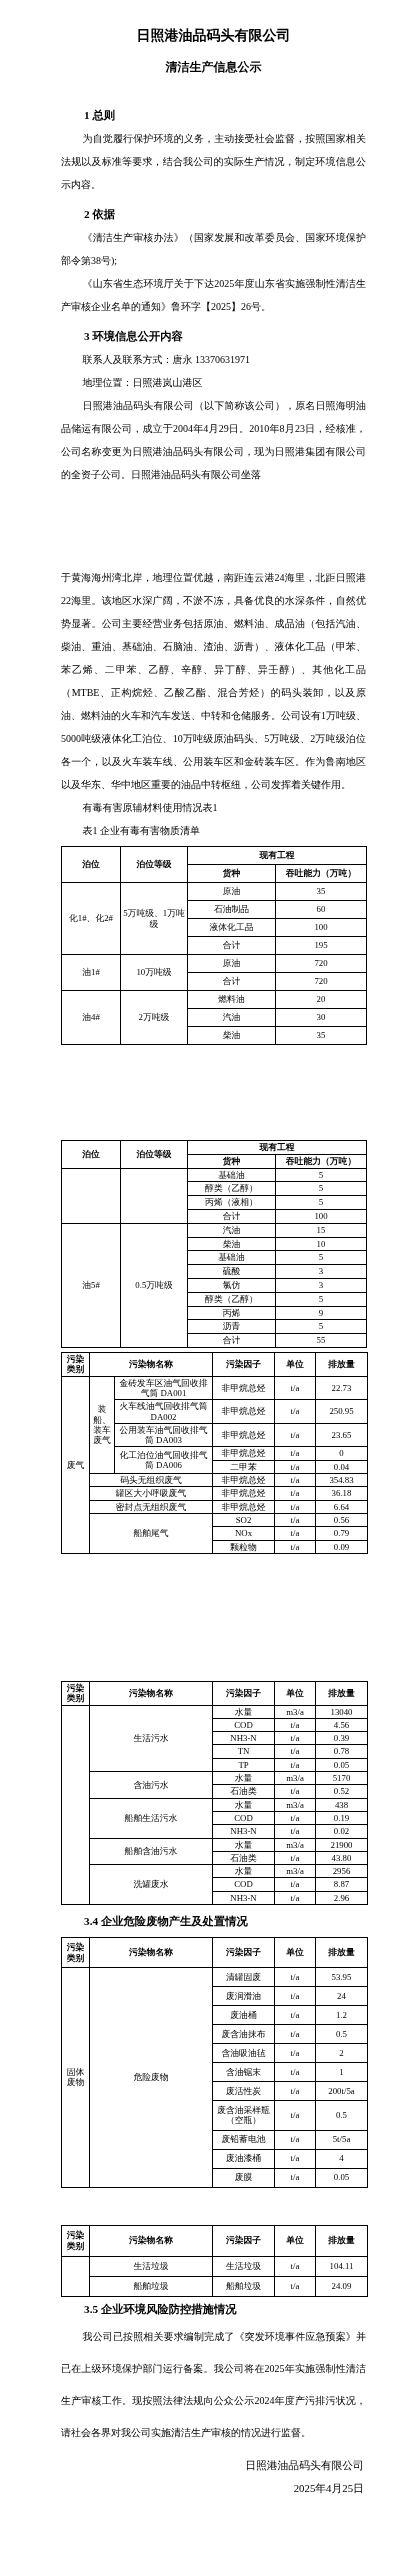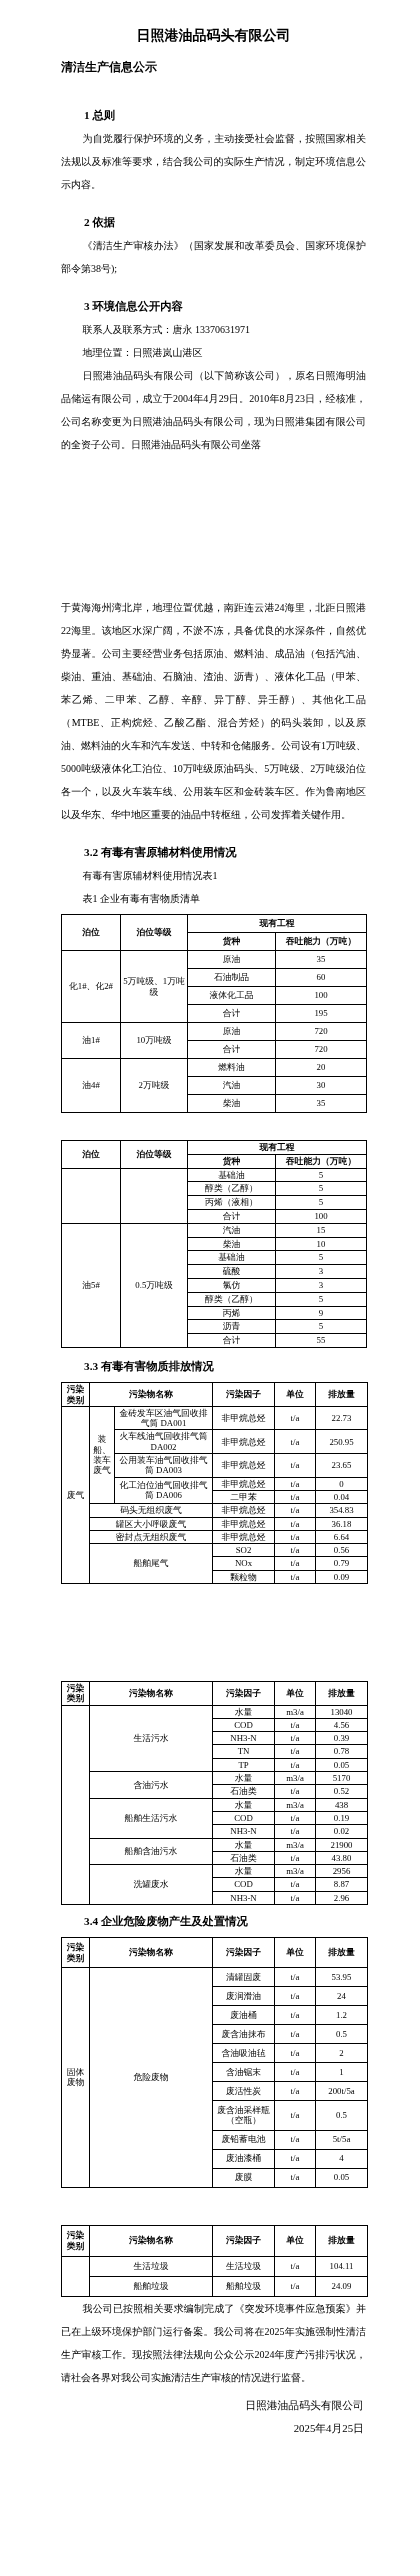--- a/index.html
+++ b/index.html
@@ -1,22 +1,22 @@
 <!DOCTYPE html>
 <html style="font-size:8.2px"><head>
 <meta charset="utf-8">
 <style>
   * { margin:0; padding:0; box-sizing:border-box; }
   html,body { background:#ffffff; }
   body { width:420px; font-family:"Liberation Serif","DejaVu Serif",serif; color:#000; }
   .doc { position:relative; width:420px; height:2720px; background:#fff; overflow:hidden; }
   .pg { position:absolute; left:61px; width:305px; }
   .title { text-align:center; font-size:14px; font-weight:bold; padding-top:26px; line-height:20.6px; }
-  .subtitle { font-size:12px; font-weight:bold; margin-top:12.4px; line-height:17.5px; }
-  .h { font-size:11.3px; font-weight:bold; line-height:23px; text-indent:23px; margin-top:15px; }
+  .subtitle { text-align:center; font-size:12px; font-weight:bold; margin-top:12.4px; line-height:17.5px; }
+  .h { font-size:11.3px; font-weight:bold; line-height:23px; text-indent:23px; margin-top:7px; }
   .bd { font-size:10px; line-height:23px; text-align:justify; }
   .ind { text-indent:21.6px; }
   .tbl { border-collapse:collapse; table-layout:fixed; width:305px; border:1px solid #000; margin-top:4.1px; font-size:8.8px; }
   .tbl td { border:0.5px solid #000; text-align:center; vertical-align:middle; padding:2.6px 1.5px; line-height:10.8px; word-break:break-all; }
   .tbl .th { font-weight:bold; }
   .t1a td { padding:3.1px 1.5px; }
   .t1b td { padding:1px 1.5px; }
   .gas td { padding:1px 1.5px; line-height:10.3px; }
   .water td { padding:1px 1.5px; line-height:10.3px; }
   .solid td { padding:3.6px 1.5px; }
@@ -28,29 +28,29 @@
 
 <div class="doc">
 
   <section class="pg" style="top:0">
     <div class="title">日照港油品码头有限公司</div>
     <div class="subtitle">清洁生产信息公示</div>
     <p class="h" style="margin-top:28px">1 总则</p>
     <p class="bd ind">为自觉履行保护环境的义务，主动接受社会监督，按照国家相关法规以及标准等要求，结合我公司的实际生产情况，制定环境信息公示内容。</p>
     <p class="h">2 依据</p>
     <p class="bd ind">《清洁生产审核办法》（国家发展和改革委员会、国家环境保护部令第38号);</p>
+    <p class="bd ind">《山东省生态环境厅关于下达2025年度山东省实施强制性清洁生产审核企业名单的通知》鲁环字【2025】26号。</p>
     <p class="h">3 环境信息公开内容</p>
     <p class="bd ind">联系人及联系方式：唐永 13370631971</p>
     <p class="bd ind">地理位置：日照港岚山港区</p>
     <p class="bd ind">日照港油品码头有限公司（以下简称该公司），原名日照海明油品储运有限公司，成立于2004年4月29日。2010年8月23日，经核准，公司名称变更为日照港油品码头有限公司，现为日照港集团有限公司的全资子公司。日照港油品码头有限公司坐落</p>
   </section>
 
-  <section class="pg" style="top:596px">
+  <section class="pg" style="top:566px">
     <p class="bd">于黄海海州湾北岸，地理位置优越，南距连云港24海里，北距日照港22海里。该地区水深广阔，不淤不冻，具备优良的水深条件，自然优势显著。公司主要经营业务包括原油、燃料油、成品油（包括汽油、柴油、重油、基础油、石脑油、渣油、沥青）、液体化工品（甲苯、苯乙烯、二甲苯、乙醇、辛醇、异丁醇、异壬醇）、其他化工品（MTBE、正构烷烃、乙酸乙酯、混合芳烃）的码头装卸，以及原油、燃料油的火车和汽车发送、中转和仓储服务。公司设有1万吨级、5000吨级液体化工泊位、10万吨级原油码头、5万吨级、2万吨级泊位各一个，以及火车装车线、公用装车区和金砖装车区。作为鲁南地区以及华东、华中地区重要的油品中转枢纽，公司发挥着关键作用。</p>
-    <p class="h">3.2 有毒有害原辅材料使用情况</p>
     <p class="bd ind">有毒有害原辅材料使用情况表1</p>
     <p class="bd ind">表1 企业有毒有害物质清单</p>
     <table class="tbl t1a">
       <colgroup>
           <col style="width:59px">
           <col style="width:67px">
           <col style="width:88px">
           <col style="width:91px">
         </colgroup>
       <tbody>
@@ -178,21 +178,20 @@
       <tr>
             <td>沥青</td>
             <td>5</td>
           </tr>
       <tr>
             <td>合计</td>
             <td>55</td>
           </tr>
     </tbody>
       </table>
-    <p class="h" style="margin-top:7.2px">3.3 有毒有害物质排放情况</p>
     <table class="tbl gas">
       <colgroup>
           <col style="width:28px">
           <col style="width:25px">
           <col style="width:98px">
           <col style="width:62px">
           <col style="width:41px">
           <col style="width:52px">
         </colgroup>
       <tbody>
@@ -478,19 +477,20 @@
             <td>104.11</td>
           </tr>
       <tr>
             <td colspan="2">船舶垃圾</td>
             <td>船舶垃圾</td>
             <td>t/a</td>
             <td>24.09</td>
           </tr>
     </tbody>
       </table>
-    <p class="bd ind" style="line-height:23px">我公司已按照相关要求编制完成了《突发环境事件应急预案》并已在上级环境保护部门运行备案。我公司将在2025年实施强制性清洁生产审核工作。现按照法律法规向公众公示2024年度产污排污状况，请社会各界对我公司实施清洁生产审核的情况进行监督。</p>
+    <p class="h" style="margin-top:1px">3.5 企业环境风险防控措施情况</p>
+    <p class="bd ind" style="line-height:32px">我公司已按照相关要求编制完成了《突发环境事件应急预案》并已在上级环境保护部门运行备案。我公司将在2025年实施强制性清洁生产审核工作。现按照法律法规向公众公示2024年度产污排污状况，请社会各界对我公司实施清洁生产审核的情况进行监督。</p>
     <p class="footer" style="margin-top:5.2px">日照港油品码头有限公司</p>
     <p class="footer">2025年4月25日</p>
   </section>
 
 </div>
 
 
 </body></html>

